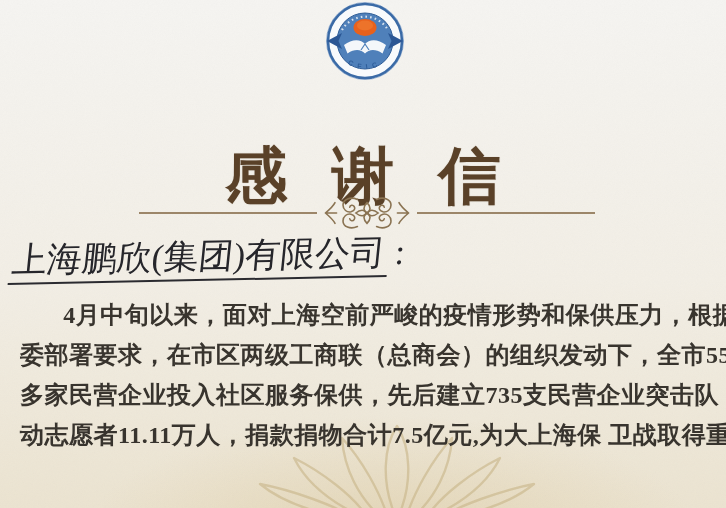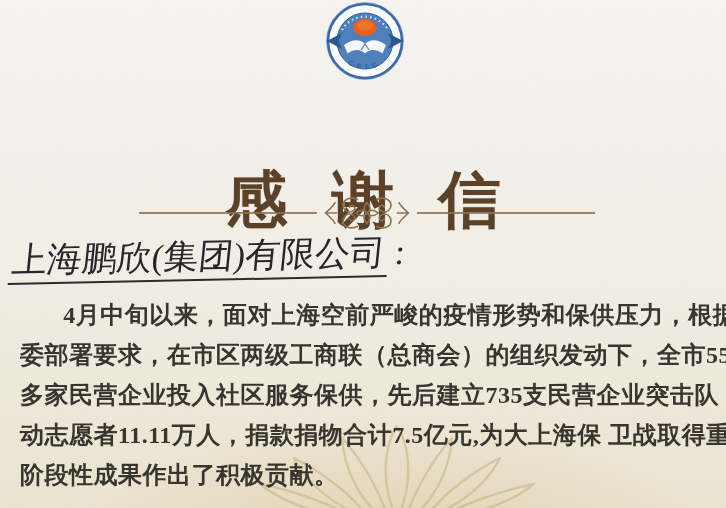--- a/index.html
+++ b/index.html
@@ -19,21 +19,21 @@
   .noise{
     position:absolute;inset:0;width:100%;height:100%;
     opacity:.55;pointer-events:none;
   }
   
   .emblem{
     position:absolute;left:325px;top:1px;width:80px;height:80px;
   }
   
   .title{
-    position:absolute;left:0;top:116px;width:100%;
+    position:absolute;left:0;top:92px;width:100%;
     text-align:center;
     font-size:62px;font-weight:bold;
     color:#5a4128;
     letter-spacing:.72em;
     text-shadow:0 0 1px rgba(90,65,40,.35);
     white-space:nowrap;
   }
   .title span{margin-right:-.72em;}
   
   .divider{
@@ -155,16 +155,15 @@
 
   <div class="addressee">
     <span class="hand">上海鹏欣(集团)有限公司</span><span class="colon">:</span>
   </div>
 
   <div class="body-text">
     <div class="body-line">4月中旬以来，面对上海空前严峻的疫情形势和保供压力，根据市</div>
     <div class="body-line">委部署要求，在市区两级工商联（总商会）的组织发动下，全市5500</div>
     <div class="body-line">多家民营企业投入社区服务保供，先后建立735支民营企业突击队，发</div>
     <div class="body-line">动志愿者11.11万人，捐款捐物合计7.5亿元,为大上海保 卫战取得重大</div>
-    <div class="body-line">阶段性成果作出了积极贡献。</div>
   </div>
 
 </div>
 
 </body></html>

